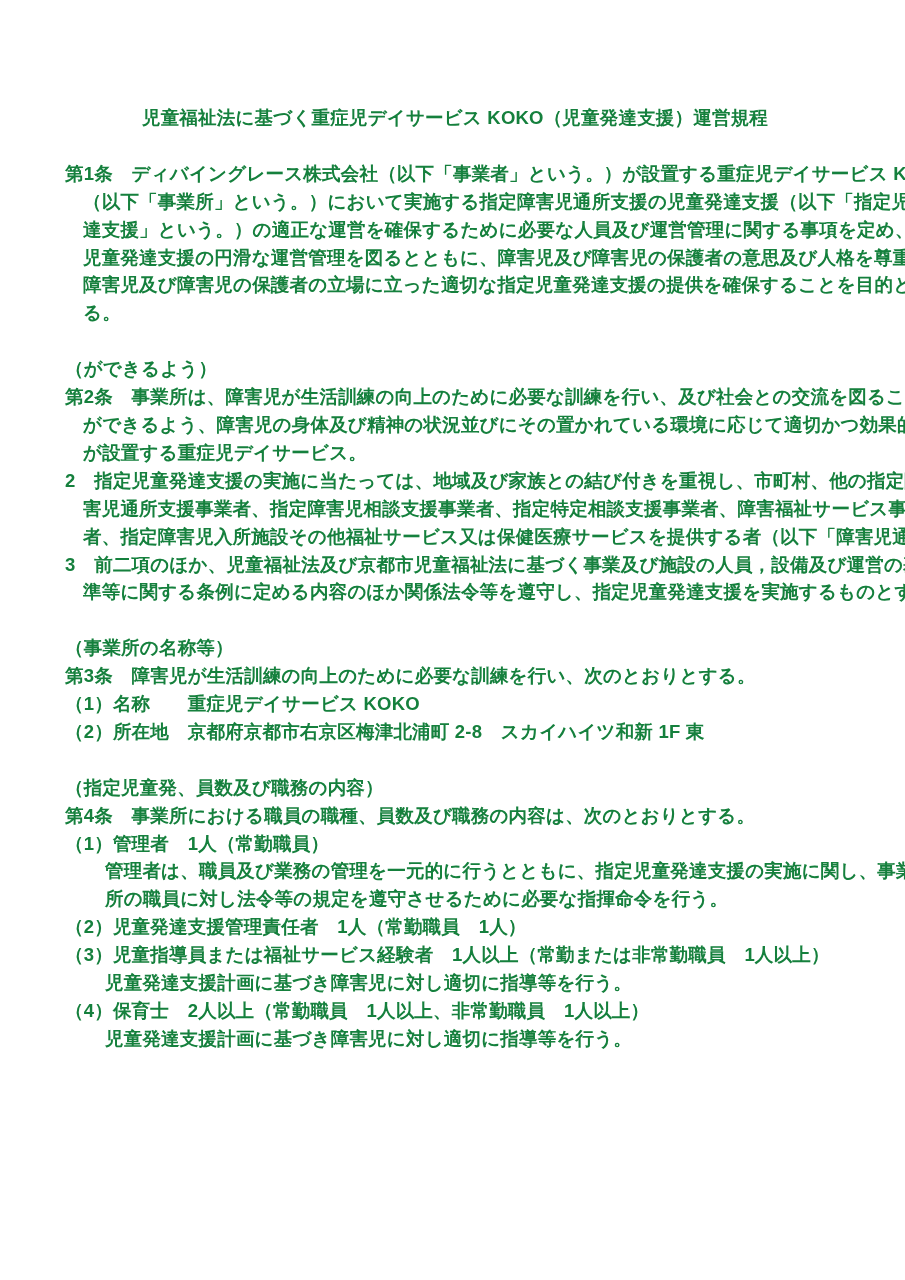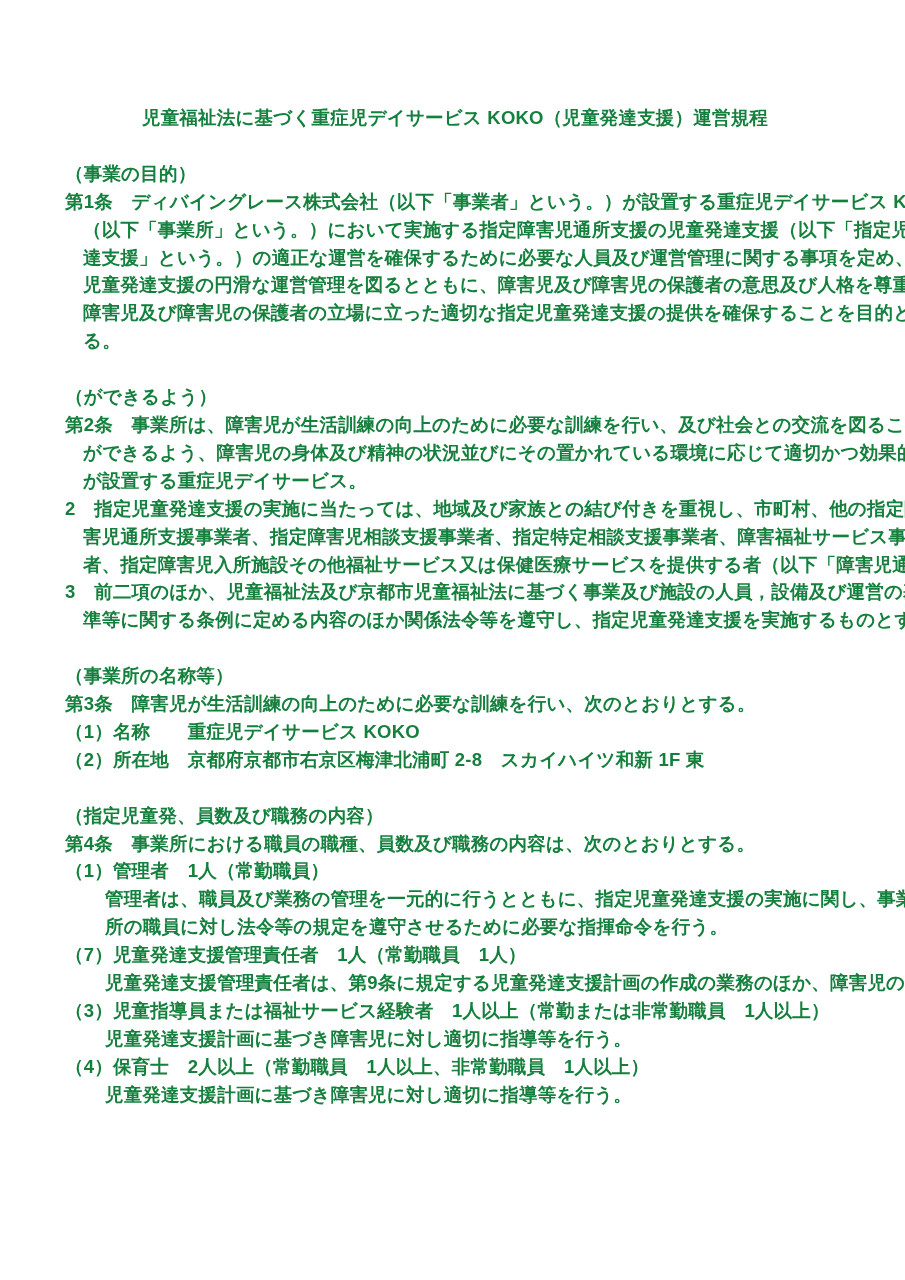--- a/index.html
+++ b/index.html
@@ -34,21 +34,20 @@
   .ind-2{margin-left:40px;}
 </style>
 </head>
 <body>
 
 <div class="page">
   <div class="content">
     <div class="line doc-title">児童福祉法に基づく重症児デイサービス KOKO（児童発達支援）運営規程</div>
     <div id="doc-sections">
         <div class="line">​</div>
-        <div class="line">（事業の目的）</div>
         <div class="line ind-0">第1条　ディバイングレース株式会社（以下「事業者」という。）が設置する重症児デイサービス KOKO</div>
         <div class="line ind-1">（以下「事業所」という。）において実施する指定障害児通所支援の児童発達支援（以下「指定児童発</div>
         <div class="line ind-1">達支援」という。）の適正な運営を確保するために必要な人員及び運営管理に関する事項を定め、指定</div>
         <div class="line ind-1">児童発達支援の円滑な運営管理を図るとともに、障害児及び障害児の保護者の意思及び人格を尊重し、</div>
         <div class="line ind-1">障害児及び障害児の保護者の立場に立った適切な指定児童発達支援の提供を確保することを目的とす</div>
         <div class="line ind-1">る。</div>
         <div class="line">​</div>
         <div class="line">（ができるよう）</div>
         <div class="line ind-0">第2条　事業所は、障害児が生活訓練の向上のために必要な訓練を行い、及び社会との交流を図ること</div>
         <div class="line ind-1">ができるよう、障害児の身体及び精神の状況並びにその置かれている環境に応じて適切かつ効果的な</div>
@@ -62,21 +61,20 @@
         <div class="line">（事業所の名称等）</div>
         <div class="line ind-0">第3条　障害児が生活訓練の向上のために必要な訓練を行い、次のとおりとする。</div>
         <div class="line ind-0">（1）名称　　重症児デイサービス KOKO</div>
         <div class="line ind-0">（2）所在地　京都府京都市右京区梅津北浦町 2-8　スカイハイツ和新 1F 東</div>
         <div class="line">​</div>
         <div class="line">（指定児童発、員数及び職務の内容）</div>
         <div class="line ind-0">第4条　事業所における職員の職種、員数及び職務の内容は、次のとおりとする。</div>
         <div class="line ind-0">（1）管理者　1人（常勤職員）</div>
         <div class="line ind-2">管理者は、職員及び業務の管理を一元的に行うとともに、指定児童発達支援の実施に関し、事業</div>
         <div class="line ind-2">所の職員に対し法令等の規定を遵守させるために必要な指揮命令を行う。</div>
-        <div class="line ind-0">（7）児童発達支援管理責任者　1人（常勤職員　1人）</div>
-        <div class="line ind-2">児童発達支援管理責任者は、第9条に規定する児童発達支援計画の作成の業務のほか、障害児の</div>
+        <div class="line ind-0">（2）児童発達支援管理責任者　1人（常勤職員　1人）</div>
         <div class="line ind-0">（3）児童指導員または福祉サービス経験者　1人以上（常勤または非常勤職員　1人以上）</div>
         <div class="line ind-2">児童発達支援計画に基づき障害児に対し適切に指導等を行う。</div>
         <div class="line ind-0">（4）保育士　2人以上（常勤職員　1人以上、非常勤職員　1人以上）</div>
         <div class="line ind-2">児童発達支援計画に基づき障害児に対し適切に指導等を行う。</div>
       </div>
   </div>
 </div>
 
 </body></html>

